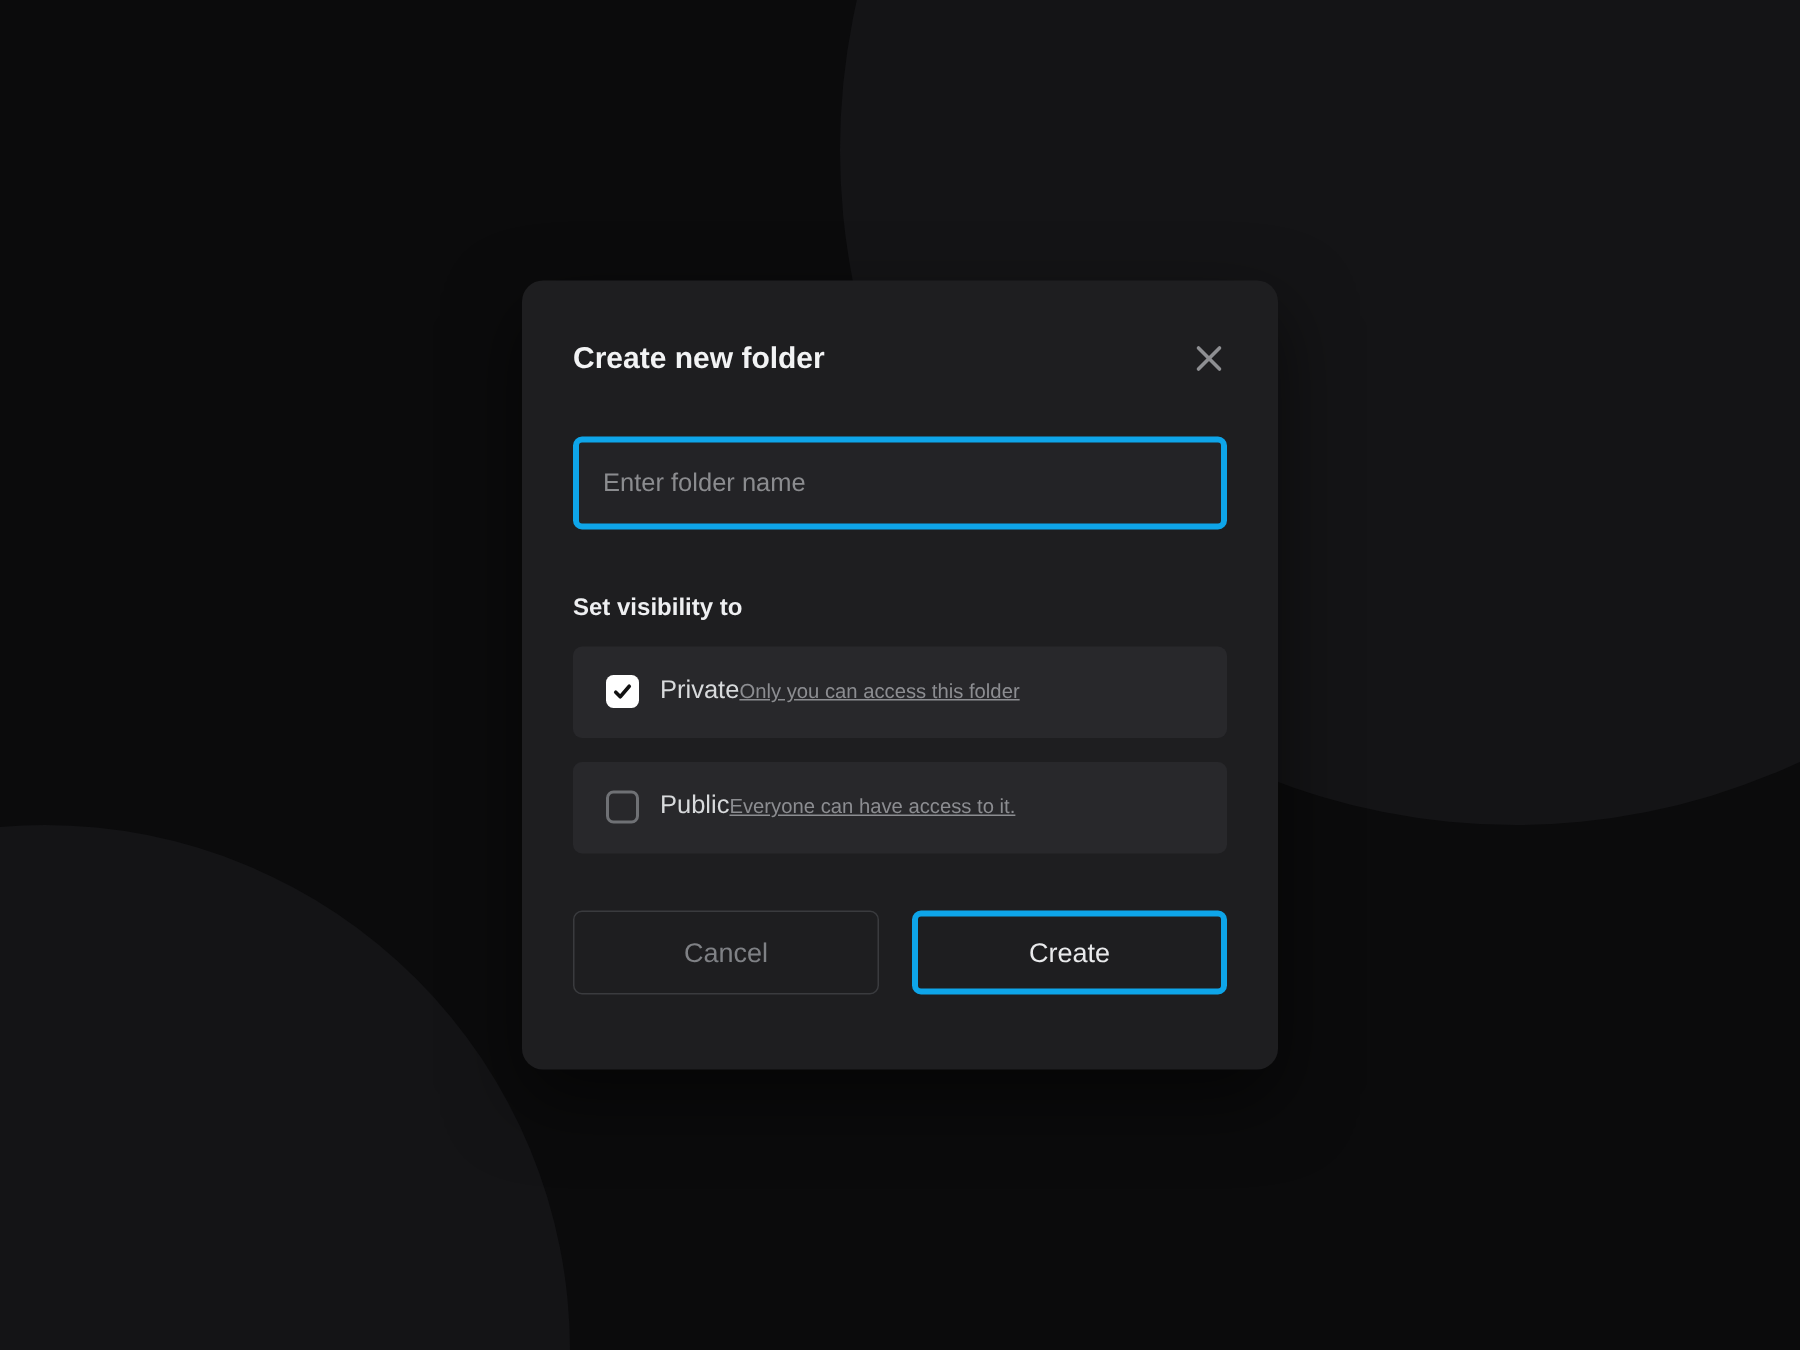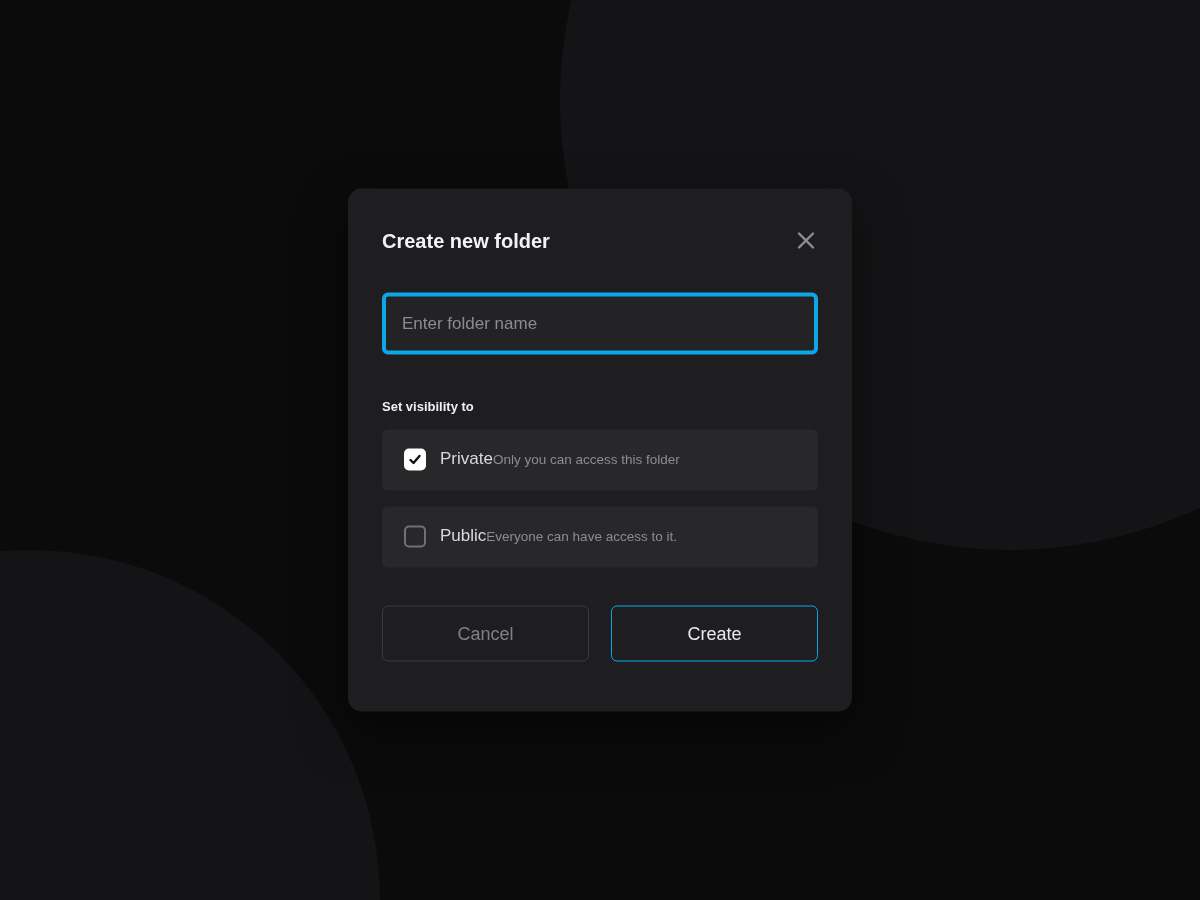--- a/index.html
+++ b/index.html
@@ -62,21 +62,21 @@
     border: 4px solid #0ea5e9;
     border-radius: 6px;
     padding: 0 16px;
     color: #e6e7e9;
     font-size: 17px;
     outline: none;
   }
   .folder-input::placeholder { color: #8b8c8f; }
   .section-label {
     color: #eeeff1;
-    font-size: 13px;
+    font-size: 16px;
     font-weight: 700;
     margin-top: 44px;
     margin-bottom: 16px;
   }
   .option-card {
     background: #28282b;
     border-radius: 6px;
     padding: 18px 22px 20px 22px;
     display: flex;
     gap: 14px;
@@ -103,20 +103,21 @@
   .option-title {
     color: #d8dadc;
     font-size: 17px;
     font-weight: 500;
     line-height: 22px;
   }
   .option-desc {
     color: #8c8d91;
     font-size: 13.5px;
     margin-top: 4px;
+    text-decoration: underline;
   }
   .button-row {
     display: flex;
     gap: 22px;
     margin-top: 38px;
   }
   .btn {
     flex: 1;
     height: 56px;
     border-radius: 6px;
@@ -127,21 +128,21 @@
   }
   .btn-cancel {
     background: transparent;
     border: 1px solid #3a3b3e;
     color: #7f8185;
     font-weight: 400;
     align-items: center;
   }
   .btn-create {
     background: transparent;
-    border: 1px solid #0ea5e9;
+    border: 4px solid #0ea5e9;
     color: #e9eaec;
     font-weight: 500;
   }
 </style>
 </head>
 <body>
 
 <div class="bg-circle-1"></div>
 <div class="bg-circle-2"></div>
 

